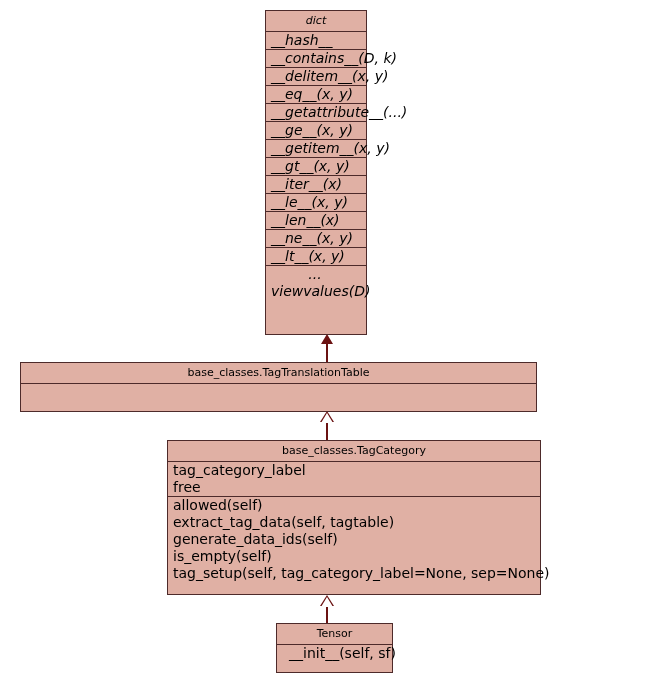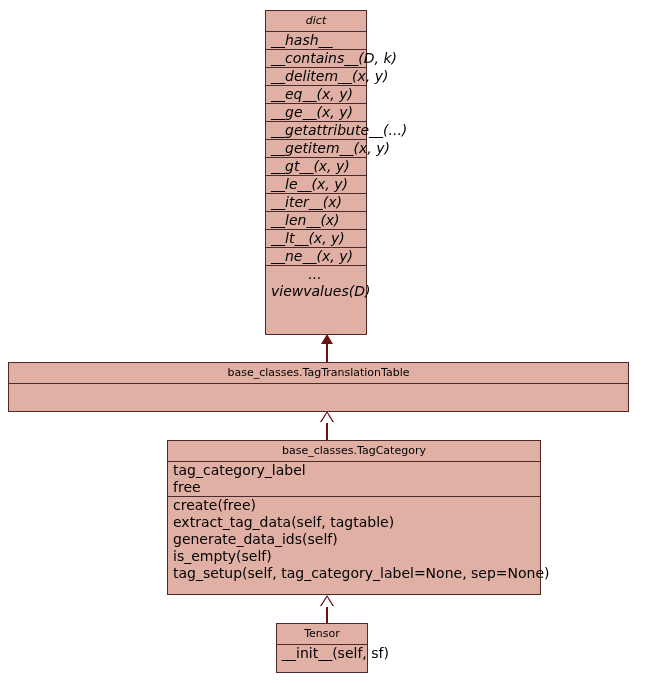--- a/index.html
+++ b/index.html
@@ -96,53 +96,53 @@
 
   <div class="uml-box" style="left:265px; top:10px; width:102px; height:325px;font-style:italic;">
     <div class="uml-title">dict</div>
     <div class="uml-section">
       <div class="uml-row">__hash__</div>
     </div>
     <div class="uml-section">
       <div class="uml-row">__contains__(D, k)</div>
       <div class="uml-row">__delitem__(x, y)</div>
       <div class="uml-row">__eq__(x, y)</div>
+      <div class="uml-row">__getattribute__(...)</div>
       <div class="uml-row">__ge__(x, y)</div>
-      <div class="uml-row">__getattribute__(...)</div>
       <div class="uml-row">__getitem__(x, y)</div>
       <div class="uml-row">__gt__(x, y)</div>
+      <div class="uml-row">__iter__(x)</div>
       <div class="uml-row">__le__(x, y)</div>
-      <div class="uml-row">__iter__(x)</div>
       <div class="uml-row">__len__(x)</div>
+      <div class="uml-row">__ne__(x, y)</div>
       <div class="uml-row">__lt__(x, y)</div>
-      <div class="uml-row">__ne__(x, y)</div>
       <div class="uml-row centered nodiv">...</div>
       <div class="uml-row">viewvalues(D)</div>
     </div>
   </div>
 
-  <div class="uml-box" style="left:8px; top:362px; width:621px; height:50px;">
+  <div class="uml-box" style="left:20px; top:362px; width:517px; height:50px;">
     <div class="uml-title">base_classes.TagTranslationTable</div>
   </div>
 
   <div class="uml-box" style="left:167px; top:440px; width:374px; height:155px;">
     <div class="uml-title">base_classes.TagCategory</div>
     <div class="uml-section">
       <div class="uml-row nodiv">tag_category_label</div>
       <div class="uml-row nodiv">free</div>
     </div>
     <div class="uml-section">
-      <div class="uml-row nodiv">create(free)</div>
+      <div class="uml-row nodiv">allowed(self)</div>
       <div class="uml-row nodiv">extract_tag_data(self, tagtable)</div>
       <div class="uml-row nodiv">generate_data_ids(self)</div>
       <div class="uml-row nodiv">is_empty(self)</div>
       <div class="uml-row nodiv">tag_setup(self, tag_category_label=None, sep=None)</div>
     </div>
   </div>
 
-  <div class="uml-box" style="left:276px; top:623px; width:92px; height:50px;">
+  <div class="uml-box" style="left:276px; top:623px; width:117px; height:50px;">
     <div class="uml-title">Tensor</div>
     <div class="uml-section">
-      <div class="uml-row" style="text-align:right;">__init__(self, sf)</div>
+      <div class="uml-row" style="text-align:right;margin-left:7px;">__init__(self, sf)</div>
     </div>
   </div>
 
 </div>
 
 </body></html>

